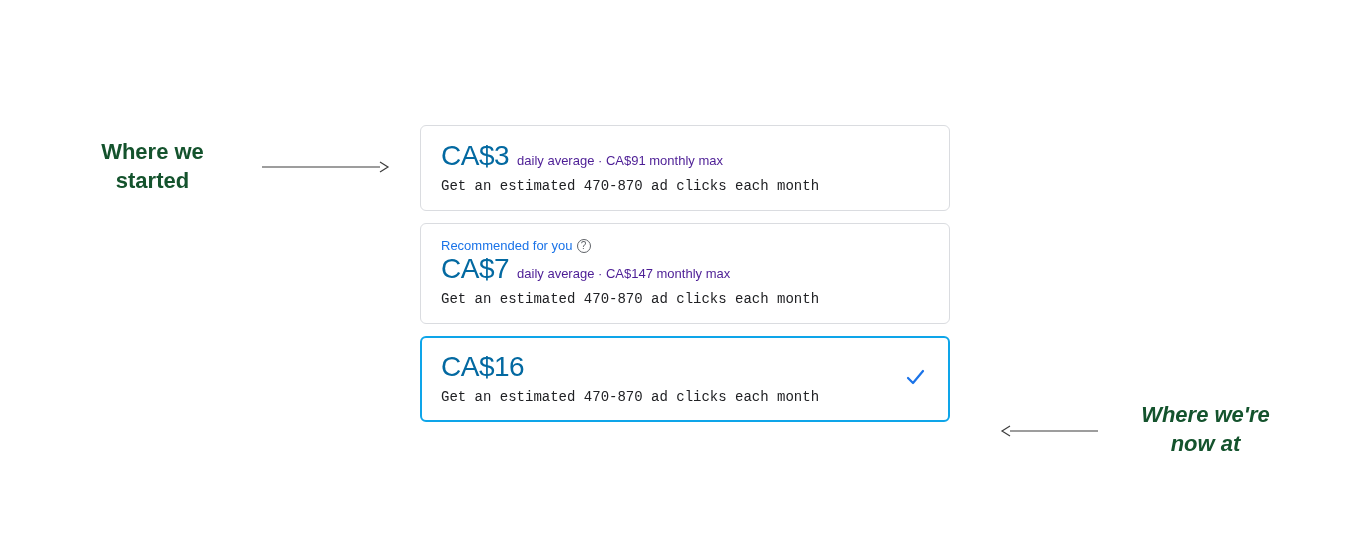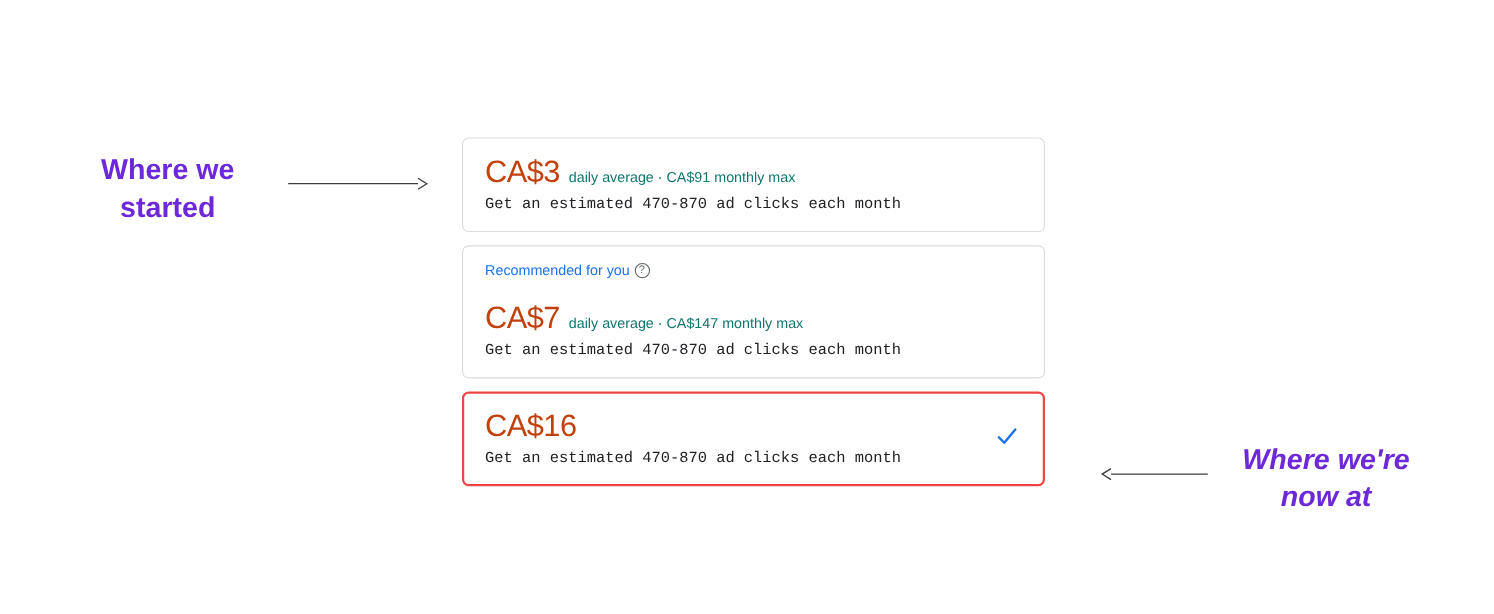--- a/index.html
+++ b/index.html
@@ -19,64 +19,64 @@
     .budget-card {
       border: 1px solid #dadce0;
       border-radius: 6px;
       padding: 14px 20px 16px 20px;
       margin-bottom: 12px;
       cursor: pointer;
       position: relative;
       background: #fff;
     }
     .budget-card.selected {
-      border: 2px solid #ef4444;
+      border: 2px solid #0ea5e9;
       padding: 13px 19px 15px 19px;
     }
     .recommended-label {
       color: #1a73e8;
       font-size: 13px;
-      margin-bottom: 20px;
+      margin-bottom: 0;
       display: flex;
       align-items: center;
       gap: 4px;
     }
     .amount-line {
       display: flex;
       align-items: baseline;
       gap: 8px;
       margin-bottom: 6px;
     }
     .amount {
       font-size: 28px;
-      color: #c2410c;
+      color: #0369a1;
       font-weight: 400;
       letter-spacing: -0.5px;
     }
     .meta {
       font-size: 13px;
-      color: #0f766e;
+      color: #4c1d95;
     }
     .estimate {
       font-size: 14px;
       color: #202124;
       font-family: Liberation Mono, monospace;
     }
     .checkmark {
       position: absolute;
       right: 22px;
       top: 50%;
       transform: translateY(-50%);
     }
     .annotation {
       position: absolute;
       font-family: Arial, Helvetica, sans-serif;
       font-weight: 700;
-      font-size: 26px;
-      color: #6d28d9;
+      font-size: 22px;
+      color: #14532d;
       text-align: center;
       line-height: 1.3;
     }
     .annotation-left {
       left: 70px;
       top: 138px;
       width: 165px;
     }
     .annotation-right {
       left: 1118px;

